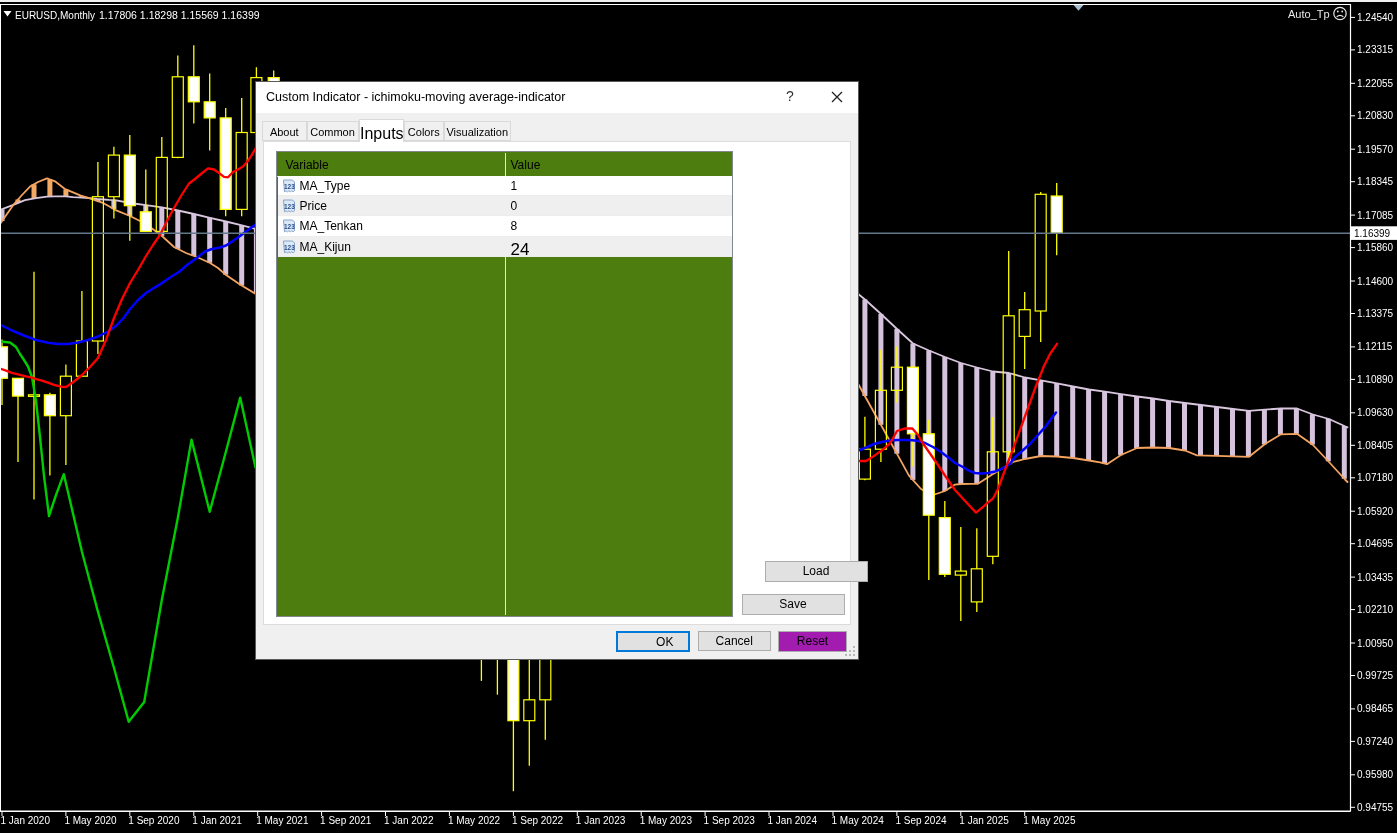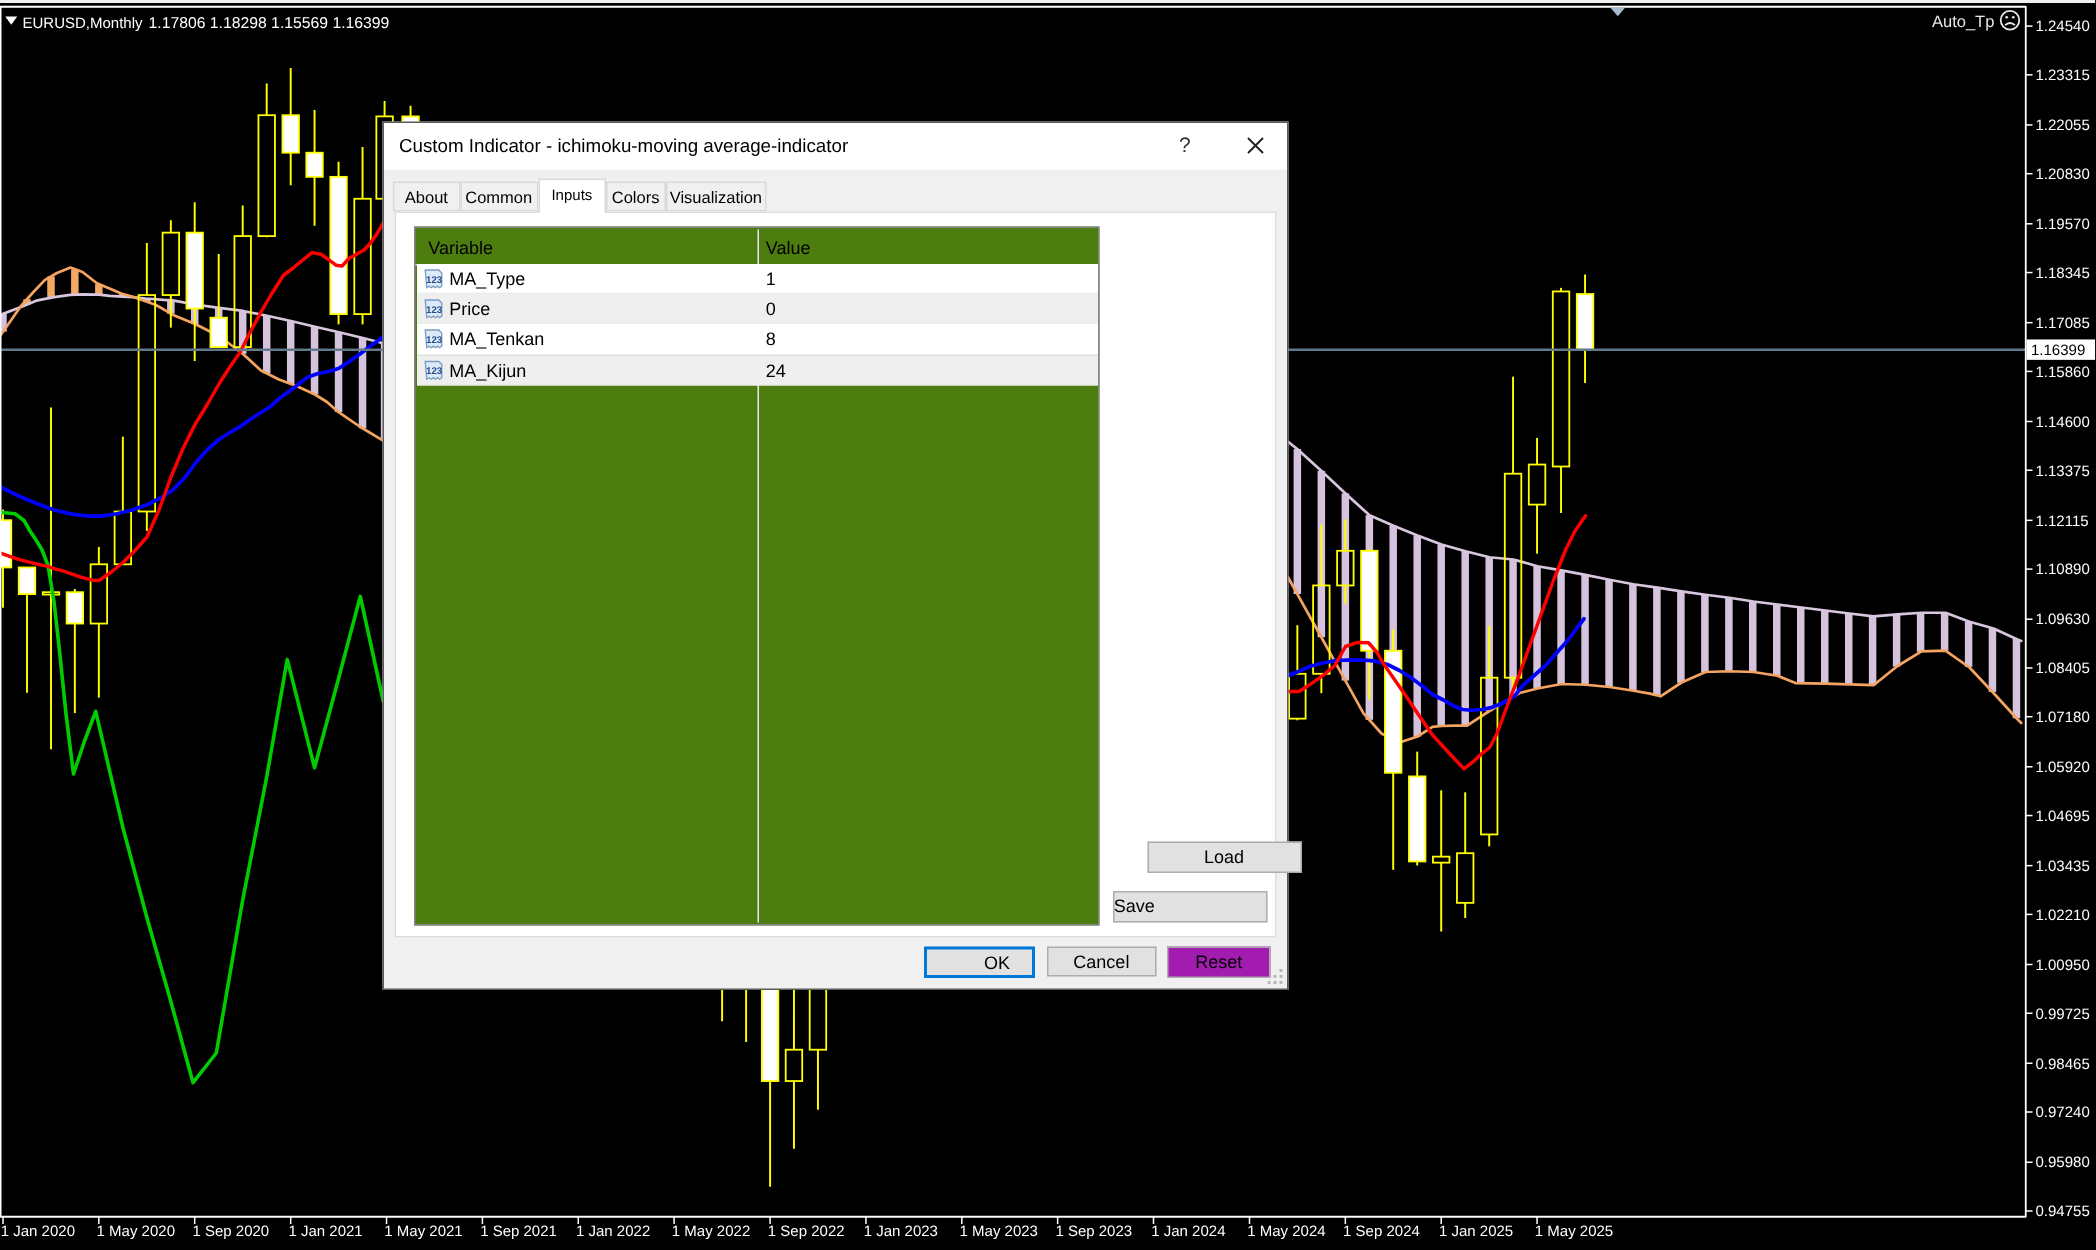--- a/index.html
+++ b/index.html
@@ -378,21 +378,21 @@
 <div style="position:absolute;left:255px;top:81px;width:604px;height:579px;background:#f0f0f0;border:1px solid #5a5a5a;box-sizing:border-box;font-family:'Liberation Sans',sans-serif;">
   <div style="position:absolute;left:0;top:0;width:100%;height:30.5px;background:#ffffff;">
     <span style="position:absolute;left:10px;top:8px;font-size:12.5px;color:#000;">Custom Indicator - ichimoku-moving average-indicator</span>
     <span style="position:absolute;left:530px;top:6px;font-size:14px;color:#333;">?</span>
     <svg width="12" height="12" style="position:absolute;left:575px;top:9px;">
           <path d="M1 1 L11 11 M11 1 L1 11" stroke="#222" stroke-width="1.3"></path>
         </svg>
   </div>
   <div style="position:absolute;left:6px;top:38.5px;width:44.5px;height:20.5px;background:#f0f0f0;border:1px solid #d9d9d9;box-sizing:border-box;text-align:center;font-size:11px;color:#000;padding-top:4px;z-index:1;">About</div>
       <div style="position:absolute;left:50.5px;top:38.5px;width:52px;height:20.5px;background:#f0f0f0;border:1px solid #d9d9d9;box-sizing:border-box;text-align:center;font-size:11px;color:#000;padding-top:4px;z-index:1;">Common</div>
-      <div style="position:absolute;left:103px;top:36.5px;width:44.5px;height:23.5px;background:#ffffff;border:1px solid #d9d9d9;border-bottom:none;box-sizing:border-box;text-align:center;font-size:10px;color:#000;padding-top:5px;z-index:3;">Inputs</div>
+      <div style="position:absolute;left:103px;top:36.5px;width:44.5px;height:23.5px;background:#ffffff;border:1px solid #d9d9d9;border-bottom:none;box-sizing:border-box;text-align:left;font-size:16px;color:#000;padding-top:5px;z-index:3;">Inputs</div>
       <div style="position:absolute;left:147.5px;top:38.5px;width:40.5px;height:20.5px;background:#f0f0f0;border:1px solid #d9d9d9;box-sizing:border-box;text-align:center;font-size:11px;color:#000;padding-top:4px;z-index:1;">Colors</div>
       <div style="position:absolute;left:188px;top:38.5px;width:66.5px;height:20.5px;background:#f0f0f0;border:1px solid #d9d9d9;box-sizing:border-box;text-align:center;font-size:11px;color:#000;padding-top:4px;z-index:1;">Visualization</div>
   <div style="position:absolute;left:6.5px;top:59px;width:588px;height:484px;background:#ffffff;border:1px solid #dcdcdc;box-sizing:border-box;z-index:2;">
     <div style="position:absolute;left:12px;top:9px;width:457px;height:466px;border:1px solid #828790;box-sizing:border-box;background:#4d7c0f;">
       <span style="position:absolute;left:9px;top:5.5px;font-size:12px;color:#000;">Variable</span>
       <span style="position:absolute;left:234px;top:5.5px;font-size:12px;color:#000;">Value</span>
       <div style="position:absolute;left:228px;top:1px;width:1px;height:462px;background:#e5e5e5;"></div>
       <div style="position:absolute;left:0;top:23.5px;width:455px;height:1px;background:#e0e0e0;"></div>
       <div style="position:absolute;left:1px;top:24.0px;width:454px;height:20.2px;background:#ffffff;border-bottom:1px solid #ededed;box-sizing:border-box;">
             <div style="position:absolute;left:4.5px;top:0;width:14px;height:20px;">
@@ -425,25 +425,25 @@
             <span style="position:absolute;left:233px;top:3px;font-size:12px;color:#000;">8</span>
           </div>
           <div style="position:absolute;left:1px;top:84.6px;width:454px;height:20.2px;background:#efefef;border-bottom:1px solid #ededed;box-sizing:border-box;">
             <div style="position:absolute;left:4.5px;top:0;width:14px;height:20px;">
               <svg width="14" height="14" viewBox="0 0 14 14" style="position:absolute;left:0;top:3px;">
                 <path d="M 1.5 1 h 9 l 2 2 v 8.6 l -1.4 1.2 -1.4 -1 -1.4 1 -1.4 -1 -1.4 1 -1.4 -1 -1.6 1 z" fill="#dce9f7" stroke="#7a9cc4" stroke-width="0.9"></path>
                 <text x="2" y="9.5" font-family="Liberation Sans, sans-serif" font-size="6.5" font-weight="bold" fill="#2a4f8f">123</text>
               </svg>
             </div>
             <span style="position:absolute;left:22px;top:3px;font-size:12px;color:#000;">MA_Kijun</span>
-            <span style="position:absolute;left:233px;top:3px;font-size:12px;color:#000;">24</span>
+            <span style="position:absolute;left:233px;top:3px;font-size:17px;color:#000;">24</span>
           </div>
     </div>
     <div style="position:absolute;left:478px;top:419px;width:103px;height:21px;background:#e1e1e1;border:1px solid #adadad;box-sizing:border-box;text-align:center;line-height:18px;font-size:12px;color:#000;margin-left:23px;">Load</div>
-    <div style="position:absolute;left:478px;top:452px;width:103px;height:21px;background:#e1e1e1;border:1px solid #adadad;box-sizing:border-box;line-height:18px;font-size:12px;color:#000;">Save</div>
+    <div style="position:absolute;left:478px;top:452px;width:103px;height:21px;background:#e1e1e1;border:1px solid #adadad;box-sizing:border-box;text-align:center;line-height:18px;font-size:12px;color:#000;">Save</div>
   </div>
   <div style="position:absolute;left:360px;top:549px;width:73.5px;height:21px;background:#e1e1e1;border:2px solid #0078d7;box-sizing:border-box;text-align:center;line-height:18px;font-size:12px;color:#000;padding-left:24px;">OK</div>
   <div style="position:absolute;left:441.5px;top:549px;width:73.5px;height:20px;background:#e1e1e1;border:1px solid #adadad;box-sizing:border-box;text-align:center;line-height:18px;font-size:12px;color:#000;">Cancel</div>
   <div style="position:absolute;left:522px;top:549px;width:69px;height:21px;background:#a21caf;border:1px solid #adadad;box-sizing:border-box;text-align:center;line-height:18px;font-size:12px;color:#000;">Reset</div>
   <svg width="12" height="12" style="position:absolute;right:1px;bottom:1px;">
         <g fill="#b8b8b8">
           <rect x="8" y="8" width="2" height="2"></rect>
           <rect x="8" y="4" width="2" height="2"></rect>
           <rect x="4" y="8" width="2" height="2"></rect>
           <rect x="8" y="0" width="2" height="2"></rect>

